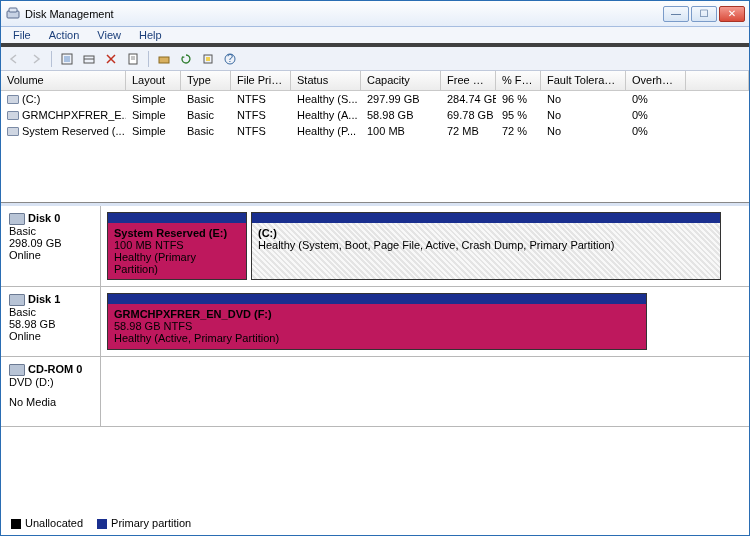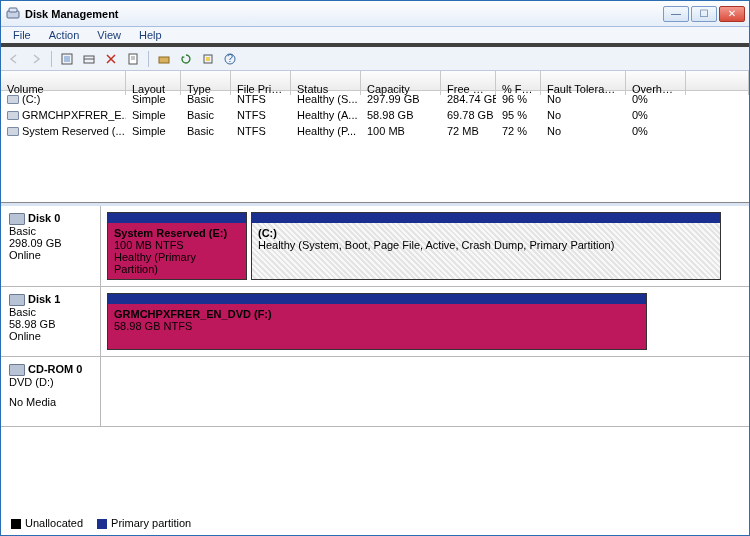--- a/index.html
+++ b/index.html
@@ -1,30 +1,30 @@
 <!DOCTYPE html>
 <html><head>
 <meta charset="utf-8">
 <style>
 * { margin: 0; padding: 0; box-sizing: border-box; font-family: "Segoe UI", Tahoma, sans-serif; font-size: 11px; }
 body { background: #fff; width: 750px; height: 536px; border: 1px solid #2a6db3; overflow: hidden; }
 .titlebar { height: 26px; background: linear-gradient(#fdfdfe, #e6eef9); border-bottom: 1px solid #a6bde0; display: flex; align-items: center; padding: 0 4px; }
 .titlebar-icon { width: 16px; height: 16px; margin-right: 4px; display: flex; align-items: center; justify-content: center; }
-.titlebar-title { flex: 1; color: #000; font-weight: bold; }
+.titlebar-title { flex: 1; color: #000; }
 .win-btns { display: flex; gap: 2px; }
 .win-btn { width: 26px; height: 16px; border: 1px solid #7a9bc9; border-radius: 2px; background: linear-gradient(#f4f8fd,#d7e5f5); display: flex; align-items: center; justify-content: center; font-size: 10px; color: #3b5d8a; cursor: pointer; }
 .win-btn.close { background: linear-gradient(#f49a8f,#d94b3a); color: #fff; border-color: #a83426; }
 .menubar { height: 20px; display: flex; align-items: center; padding: 0 4px; border-bottom: 4px solid #404040; background: #f3f6fb; gap: 2px; }
 .menu-item { padding: 2px 8px; color: #1a3e7a; cursor: pointer; }
 .toolbar { height: 24px; display: flex; align-items: center; padding: 0 4px; gap: 4px; border-bottom: 1px solid #c0c9db; background: #eef2f9; }
 .tool-btn { width: 18px; height: 18px; display: flex; align-items: center; justify-content: center; color: #555; cursor: pointer; border-radius: 2px; }
 .tool-btn.disabled { opacity: 0.4; cursor: default; }
 .tool-sep { width: 1px; height: 16px; background: #b6c1d6; margin: 0 2px; }
 .grid-header { display: flex; height: 20px; background: linear-gradient(#fdfdfd,#ececec); border-bottom: 1px solid #c9c9c9; }
-.gh-cell { border-right: 1px solid #c9c9c9; padding: 12px 6px; color: #000; overflow: hidden; white-space: nowrap; text-overflow: ellipsis; }
+.gh-cell { border-right: 1px solid #c9c9c9; padding: 3px 6px; color: #000; overflow: hidden; white-space: nowrap; text-overflow: ellipsis; }
 .grid-body { background: #fff; }
 .grid-row { display: flex; height: 16px; }
 .gd-cell { padding: 1px 6px; overflow: hidden; white-space: nowrap; text-overflow: ellipsis; display: flex; align-items: center; gap: 3px; }
 .vol-icon { width: 12px; height: 9px; background: #cfd6e2; border: 1px solid #7a8aa5; border-radius: 1px; display: inline-block; flex-shrink: 0; }
 .top-pane { height: 132px; border-bottom: 1px solid #888; overflow: hidden; }
 .bottom-pane { background: #fff; }
 .disk-row { display: flex; border-bottom: 1px solid #b8b8b8; min-height: 70px; justify-content: space-between; }
 .disk-info { width: 100px; padding: 6px 8px; border-right: 1px solid #b8b8b8; }
 .disk-icon { width: 16px; height: 12px; background: #b8c4d6; border: 1px solid #6b7a93; display: inline-block; margin-right: 3px; vertical-align: middle; border-radius: 1px; }
 .disk-name { font-weight: bold; }
@@ -225,20 +225,21 @@
             <div>Basic</div>
             <div>58.98 GB</div>
             <div style="">Online</div>
           </div>
           <div class="disk-parts">
             <div class="part" style="width: 540px;">
               <div class="part-bar"></div>
               <div class="part-body">
                 <div class="part-name">GRMCHPXFRER_EN_DVD  (F:)</div>
                 <div>58.98 GB NTFS</div>
+                <div>Healthy (Active, Primary Partition)</div>
               </div>
             </div>
           </div>
         </div>
         <div class="disk-row" style="min-height: 70px;">
           <div class="disk-info">
             <div><span class="disk-icon"></span><span class="disk-name">CD-ROM 0</span></div>
             <div>DVD (D:)</div>
             <div style="margin-top:8px">No Media</div>
           </div>

